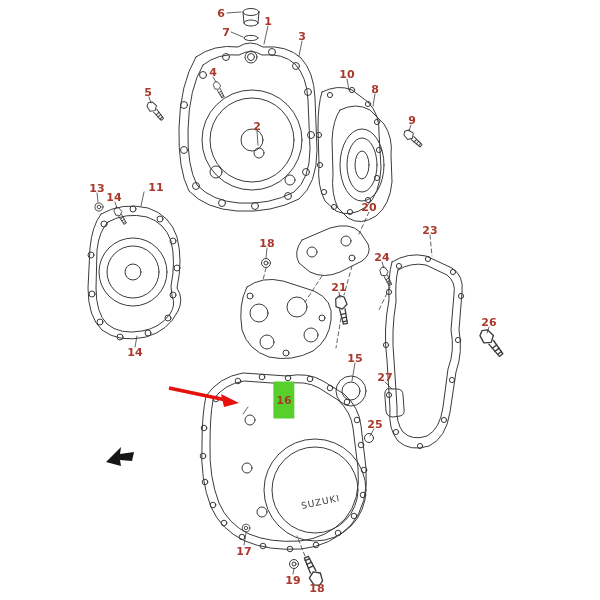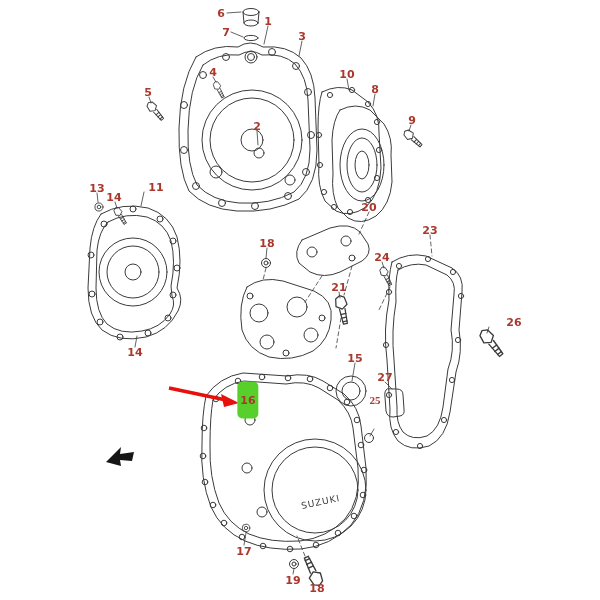--- a/index.html
+++ b/index.html
@@ -19,22 +19,23 @@
     font-size: 11px;
     font-weight: bold;
     line-height: 1;
     color: var(--callout-text, #a8392c);
     padding: 1px 2px;
     cursor: pointer;
     user-select: none;
   }
   .callout.highlighted {
     background: var(--highlight-bg, #57d02b);
-    border-radius: 5px;
+    border-radius: 0;
     padding: 13px 3px;
+    margin-left: 36px;
   }
   .art {
     stroke: var(--line-art, #3b3b3b);
     fill: none;
     stroke-width: 1;
     stroke-linecap: round;
     stroke-linejoin: round;
   }
   .leader path { stroke-width: 0.8; }
   .dashed path { stroke-width: 0.8; stroke-dasharray: 4 3; }
@@ -271,17 +272,17 @@
       <span class="callout" style="left: 355px; top: 358px;">15</span>
       <span class="callout highlighted" style="left: 248px; top: 400px;">16</span>
       <span class="callout" style="left: 244px; top: 551px;">17</span>
       <span class="callout" style="left: 317px; top: 588px; text-align: center;">18</span>
       <span class="callout" style="left: 293px; top: 580px;">19</span>
       <span class="callout" style="left: 369px; top: 207px;">20</span>
       <span class="callout" style="left: 339px; top: 287px;">21</span>
       <span class="callout" style="left: 267px; top: 243px;">18</span>
       <span class="callout" style="left: 430px; top: 230px;">23</span>
       <span class="callout" style="left: 382px; top: 257px;">24</span>
-      <span class="callout" style="left: 375px; top: 400px; font-family: Liberation Serif, serif;">25</span>
-      <span class="callout" style="left: 514px; top: 322px;">26</span>
+      <span class="callout" style="left: 375px; top: 424px;">25</span>
+      <span class="callout" style="left: 489px; top: 322px;">26</span>
       <span class="callout" style="left: 385px; top: 377px;">27</span>
     </div>
 </div>
 
 </body></html>

